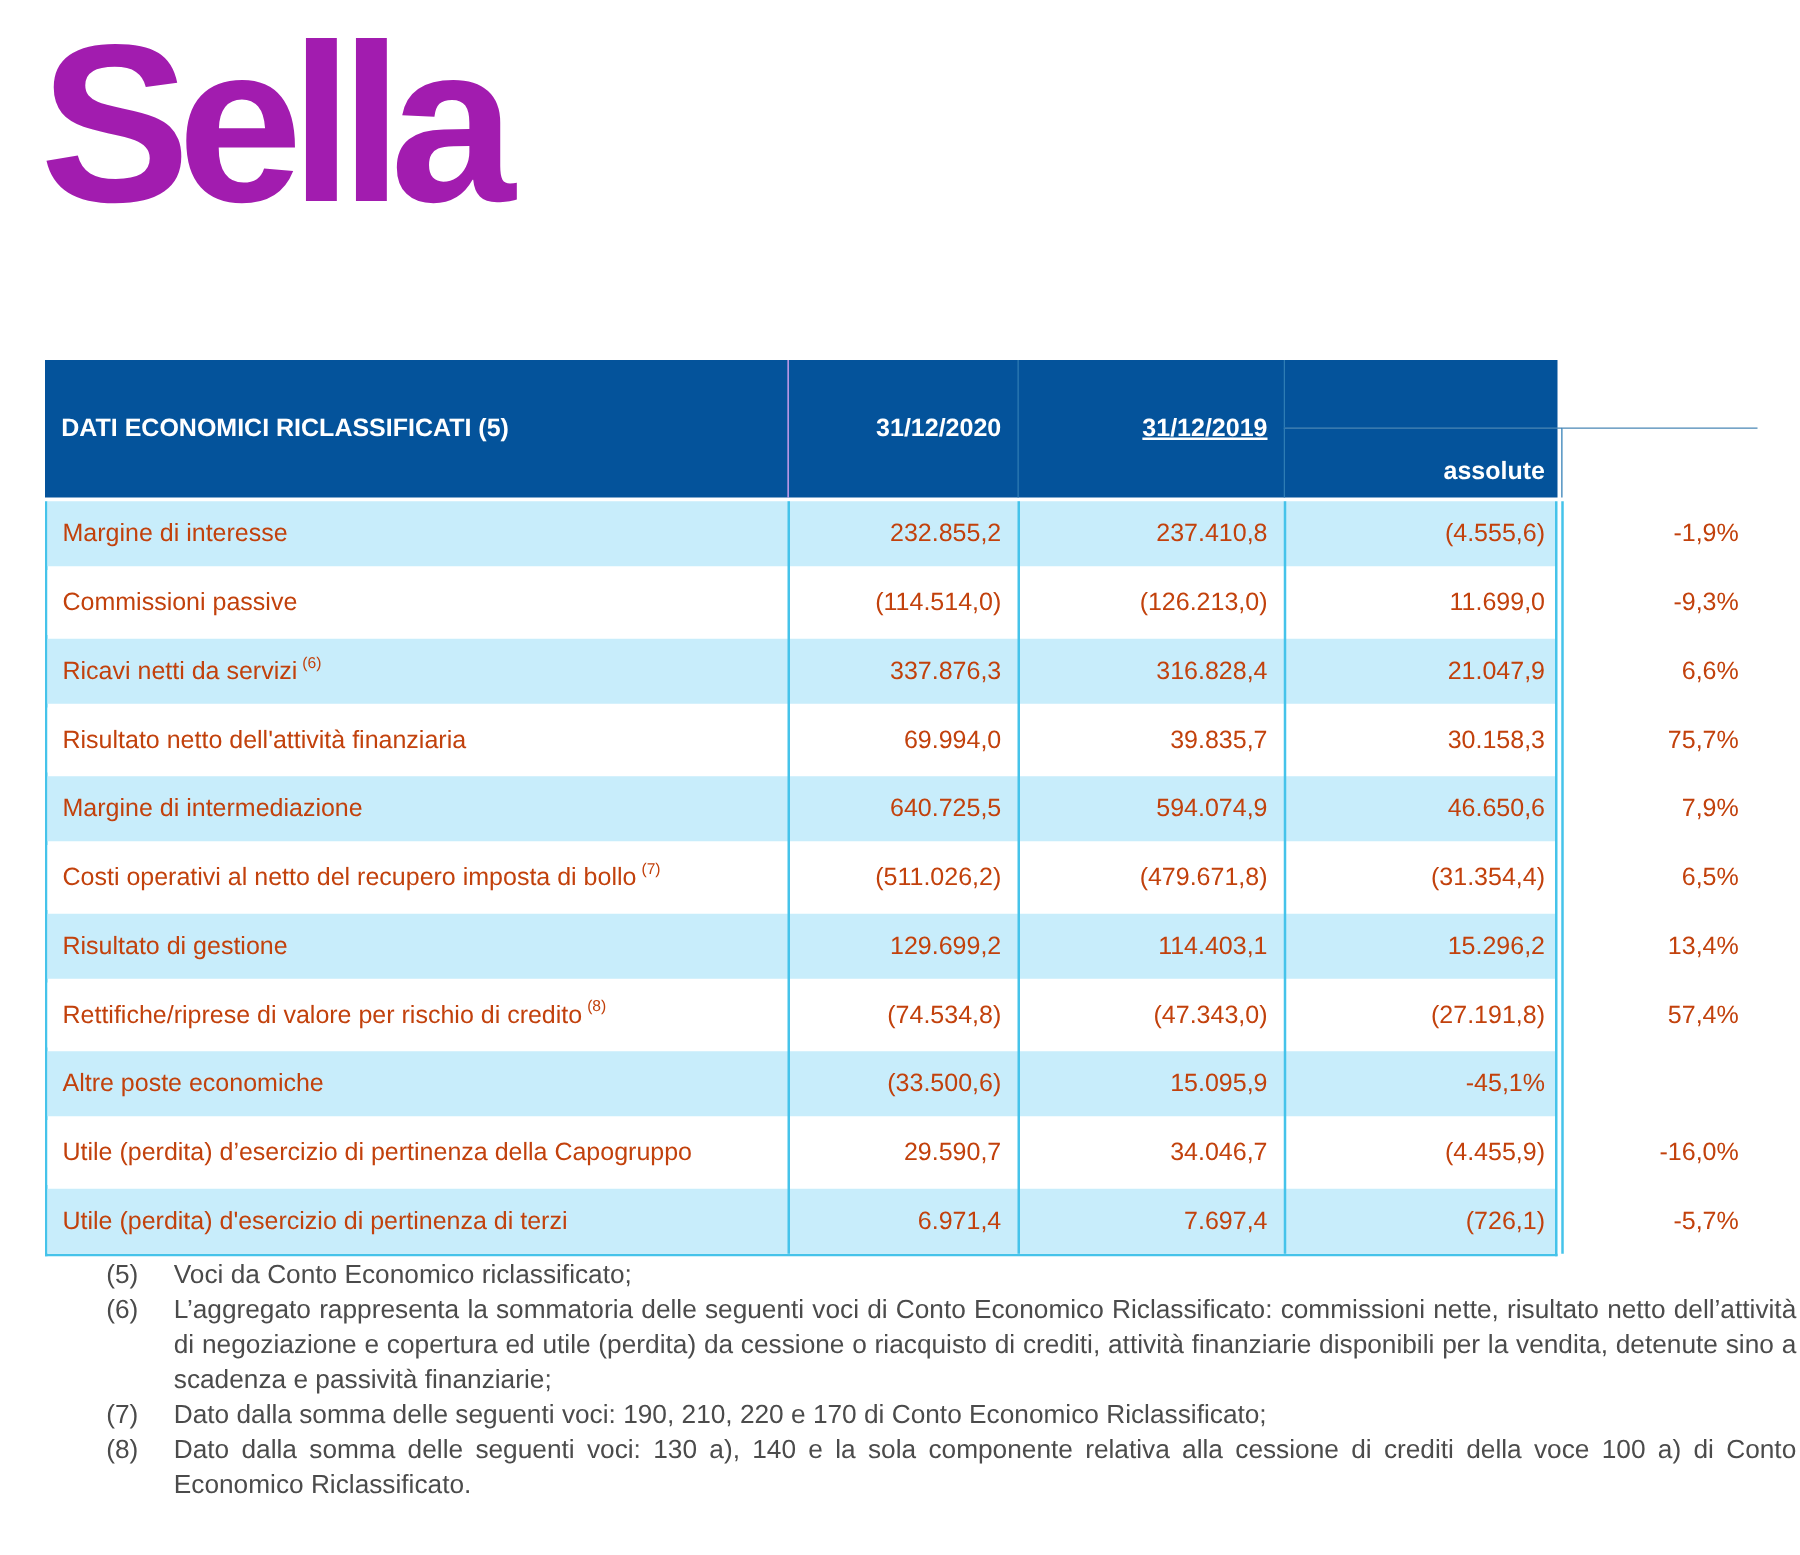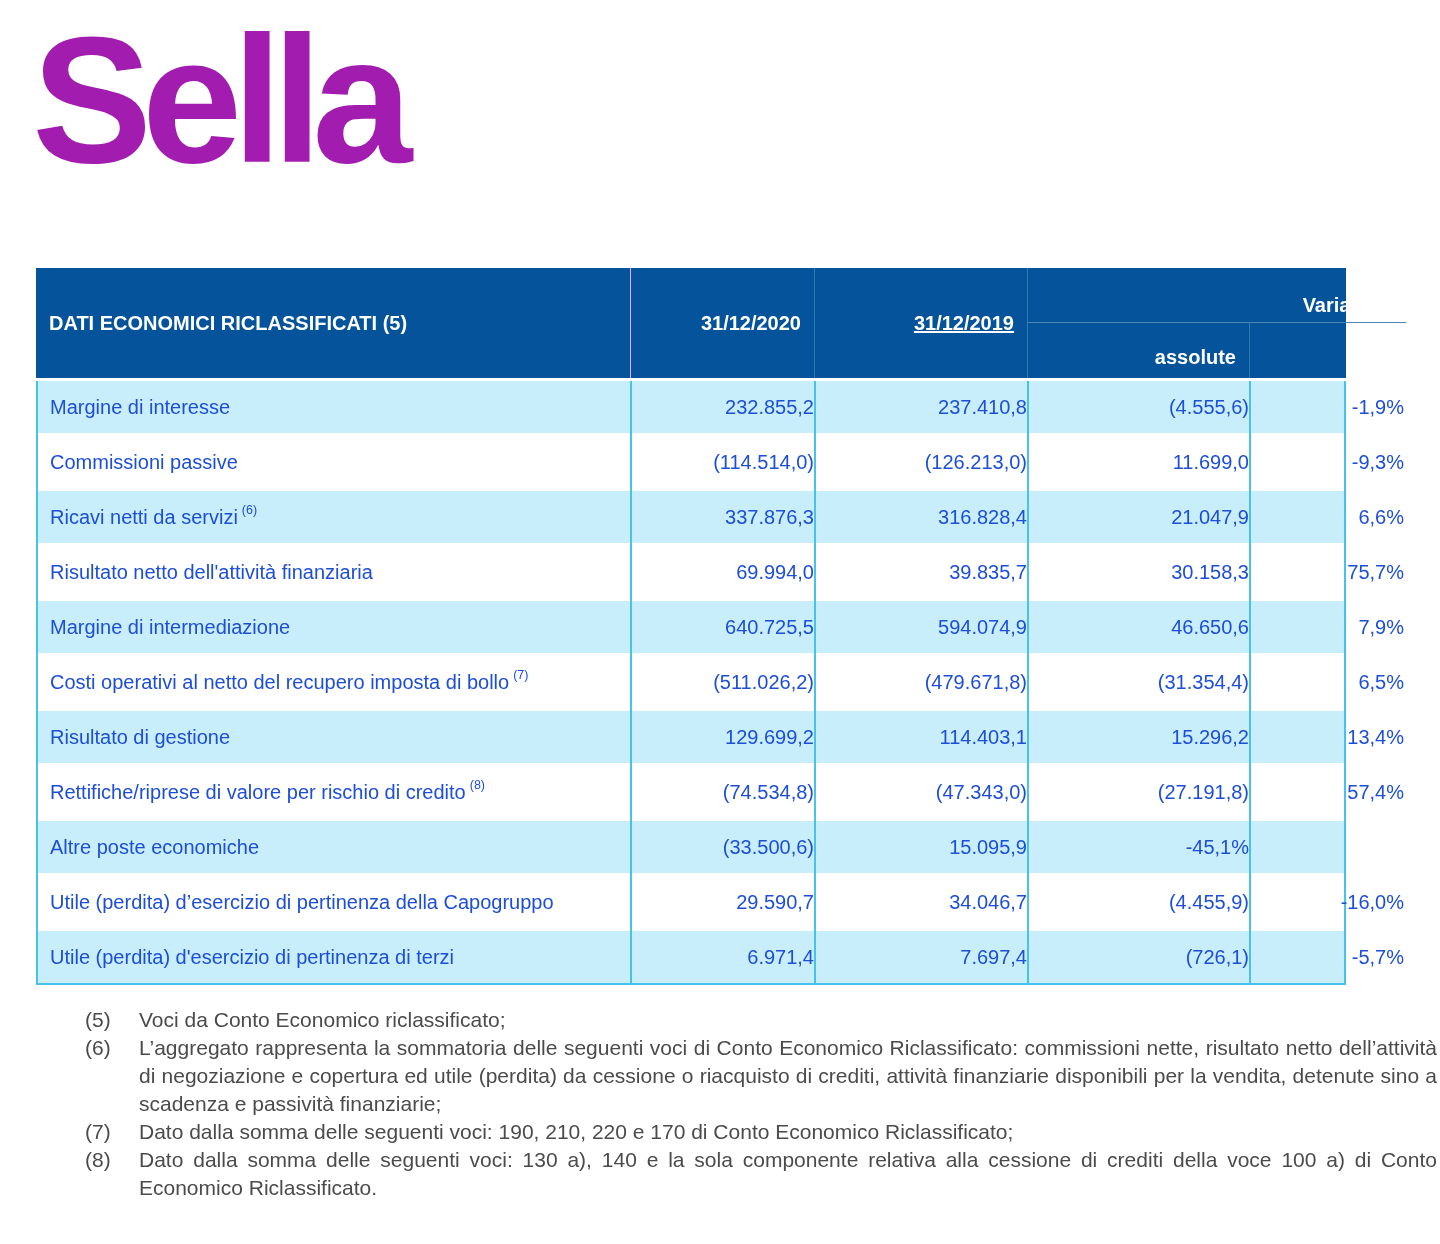--- a/index.html
+++ b/index.html
@@ -4,42 +4,42 @@
 <style>
   * { margin:0; padding:0; box-sizing:border-box; }
   html,body { width:1440px; height:1244px; background:#ffffff; font-family:"Liberation Sans", sans-serif; }
   .page { position:relative; width:1440px; height:1244px; overflow:hidden; }
 
   
   .logo { position:absolute; left:32px; top:10px; font-size:180px; line-height:1;
           font-weight:bold; letter-spacing:-10px; color:#a21caf; }
 
   
-  .fin-table { position:absolute; left:36px; top:268px; width:1310px; }
+  .fin-table { position:absolute; left:36px; top:288px; width:1210px; }
 
   .thead { display:grid; grid-template-columns:594px 184px 213px 222px 157px;
            grid-template-rows:54px 56px; height:110px; background:#04539b;
            color:#ffffff; font-weight:bold; font-size:20px; }
   .th { display:flex; }
   .th-label   { grid-column:1; grid-row:1/3; align-items:center; padding-left:13px; }
   .th-2020    { grid-column:2; grid-row:1/3; align-items:center; justify-content:flex-end; padding-right:13px; border-left:1px solid #f0abfc; }
   .th-2019    { grid-column:3; grid-row:1/3; align-items:center; justify-content:flex-end; padding-right:13px; border-left:1px solid #2e7cb4;text-decoration:underline; }
   .th-var     { grid-column:4/6; grid-row:1; align-items:flex-end; justify-content:flex-end; padding:0 10px 5px 0; border-left:1px solid #2e7cb4; }
   .th-assolute{ grid-column:4; grid-row:2; align-items:flex-end; justify-content:flex-end; padding:0 13px 9px 0; border-left:1px solid #2e7cb4; border-top:1px solid #4a87b5; }
   .th-pct     { grid-column:5; grid-row:2; align-items:flex-end; justify-content:flex-end; padding:0 13px 9px 0; border-left:1px solid #2e7cb4; border-top:1px solid #4a87b5; }
 
   .tbody { position:relative; background:#ffffff;
            border-left:2px solid #45c3ea; border-right:2px solid #45c3ea; border-bottom:2px solid #45c3ea; }
   .rows .tr { display:grid; grid-template-columns:592px 184px 213px 222px 155px;
               height:52px; margin-top:3px; }
   .rows .tr:nth-child(odd)  { background:#c8edfb; }
   .rows .tr:nth-child(even) { background:#ffffff; }
-  .td { display:flex; align-items:center; font-size:20px; color:#1d4ed8; }
+  .td { display:flex; align-items:center; font-size:20px; color:#c2410c; }
   .td-label { padding-left:12px; }
-  .td-num   { justify-content:flex-end; }
+  .td-num   { justify-content:flex-end; padding-right:13px; }
   .td-label sup { font-size:12.5px; position:relative; top:-7px; margin-left:4px; }
   .td-label sup:empty { display:none; }
 
   .vline { position:absolute; top:0; bottom:0; width:2px; background:#45c3ea; }
   .vline-1 { left:592px; } .vline-2 { left:776px; } .vline-3 { left:989px; } .vline-4 { left:1211px; }
 
   
   .footnotes { position:absolute; left:85px; top:1006px; width:1352px;
                font-size:21px; line-height:28px; color:#4b4b4b; }
   .fn { position:relative; padding-left:54px; }

